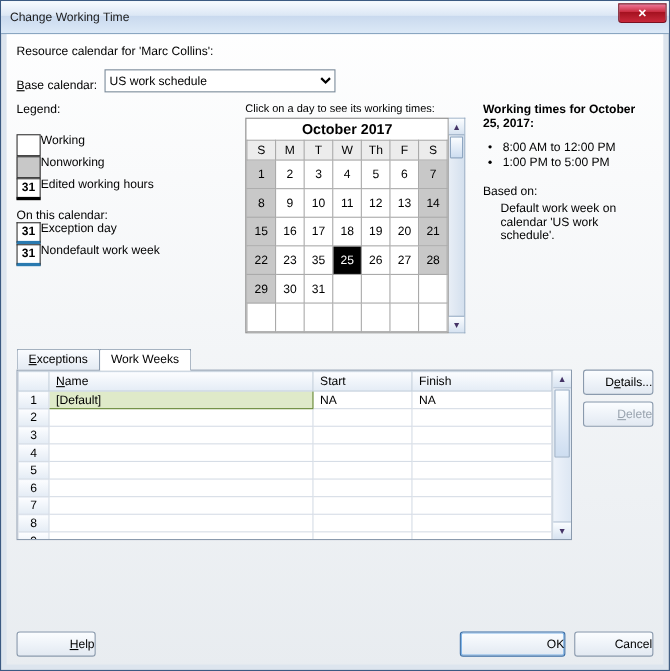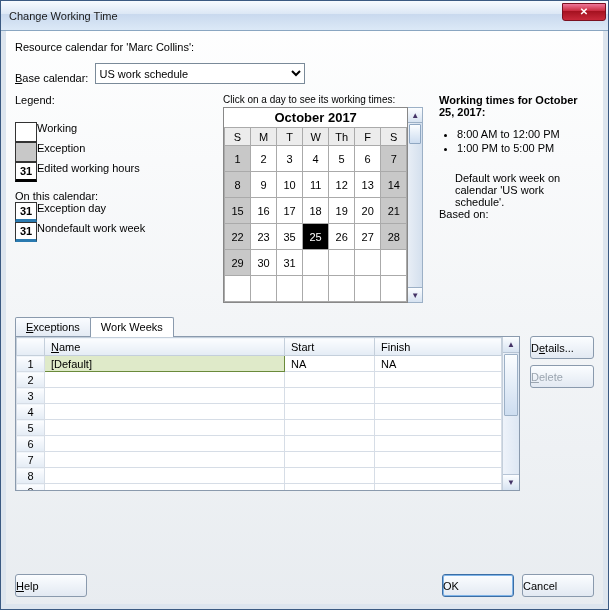--- a/index.html
+++ b/index.html
@@ -43,21 +43,21 @@
 .tab{padding:3px 10px;border:1px solid #8a9aad;border-bottom:none;background:linear-gradient(#fafcff,#e4ebf4);margin-right:-1px;border-radius:2px 2px 0 0;cursor:pointer}
 .tab.active{background:#fff;position:relative;z-index:3;padding-bottom:4px;margin-bottom:-1px}
 .grid{border:1px solid #8a9aad;background:#fff;height:155px;display:flex;position:relative;z-index:1}
 .gridmain{flex:1;overflow:hidden}
 .gridmain table{width:100%;border-collapse:collapse;table-layout:fixed}
 .gridmain th{background:linear-gradient(#fcfdff,#e4ecf5);border:1px solid #c4cfdb;text-align:left;padding:2px 6px;height:18px;font-weight:normal}
 .gridmain td{border:1px solid #d6dde6;padding:0 6px;height:16px}
 .gridmain th.rownum,.gridmain td.rownum{width:28px;text-align:center;background:linear-gradient(#fcfdff,#e4ecf5)}
 .gridmain tr.selrow td.name{background:#dfeac9;border:1px solid #6a8a3a}
 .btns{width:74px;display:flex;flex-direction:column;gap:6px;padding-left:10px}
-.btn3d{height:23px;border:1px solid #8a9aad;background:linear-gradient(#fbfdff,#e2e9f2);border-radius:3px;display:flex;align-items:center;justify-content:flex-start;cursor:pointer}
+.btn3d{height:23px;border:1px solid #8a9aad;background:linear-gradient(#fbfdff,#e2e9f2);border-radius:3px;display:flex;align-items:center;justify-content:flex-end;cursor:pointer}
 .btn3d.dis{color:#9aa4af}
 .footer{position:absolute;bottom:12px;left:14px;right:14px;display:flex;align-items:center}
 .footer .sp{flex:1}
 .btn3d.def{border:1px solid #3b6ea5;box-shadow:inset 0 0 0 1px #7fb4e8}
 .gsb{width:17px;background:linear-gradient(90deg,#eef3fa,#dde7f3);border-left:1px solid #c4cfdb;position:relative}
 .gsb .sbtn{height:16px;background:linear-gradient(#fbfdff,#d7e3f1);border-bottom:1px solid #b6c4d5;display:flex;align-items:center;justify-content:center;font-size:8px;color:#436}
 .gsb .sbtn.bot{position:absolute;bottom:0;left:0;right:0;border-top:1px solid #b6c4d5;border-bottom:none}
 .gsb .sth{position:absolute;top:17px;left:1px;right:1px;height:62px;background:linear-gradient(#fbfdff,#cdddf0);border:1px solid #9cb0c6;border-radius:1px}
 </style>
 </head>
@@ -84,21 +84,21 @@
 
     <div class="cols">
       <div class="legend">
         <h4>Legend:</h4>
         <div class="legitem">
             <div class="lbox"></div>
             <span>Working</span>
           </div>
         <div class="legitem">
             <div class="lbox gray"></div>
-            <span>Exception</span>
+            <span>Nonworking</span>
           </div>
         <div class="legitem">
             <div class="lbox num">31</div>
             <span>Edited working hours</span>
           </div>
         <div style="margin-top:8px">On this calendar:</div>
         <div class="legitem">
             <div class="lbox numc">31</div>
             <span>Exception day</span>
           </div>
@@ -190,22 +190,22 @@
         </div>
         </div>
       </div>
 
       <div class="right">
         <h4>Working times for October 25, 2017:</h4>
         <ul id="times-list">
             <li>8:00 AM to 12:00 PM</li>
             <li>1:00 PM to 5:00 PM</li>
           </ul>
+        <div>Based on:</div>
         <div style="padding:4px 0 0 16px">Default work week on calendar 'US work schedule'.</div>
-        <div>Based on:</div>
       </div>
     </div>
 
     <div class="tabs">
       <div class="tab"><span class="underline">E</span><span>xceptions</span></div>
       <div class="tab active">Work Weeks</div>
     </div>
     <div style="display:flex">
       <div class="grid" style="flex:1">
         <div class="gridmain">
@@ -293,16 +293,16 @@
       </div>
     </div>
   </div>
 
   <div class="footer">
     <div class="btn3d" style="width:72px">
         <span class="underline">H</span>
         <span>elp</span>
       </div>
     <div class="sp"></div>
-    <div class="btn3d def" style="width:72px;margin-right:8px">OK</div>
+    <div class="btn3d def" style="width:96px;margin-right:8px">OK</div>
     <div class="btn3d" style="width:72px">Cancel</div>
   </div>
 </div>
 
 </body></html>

